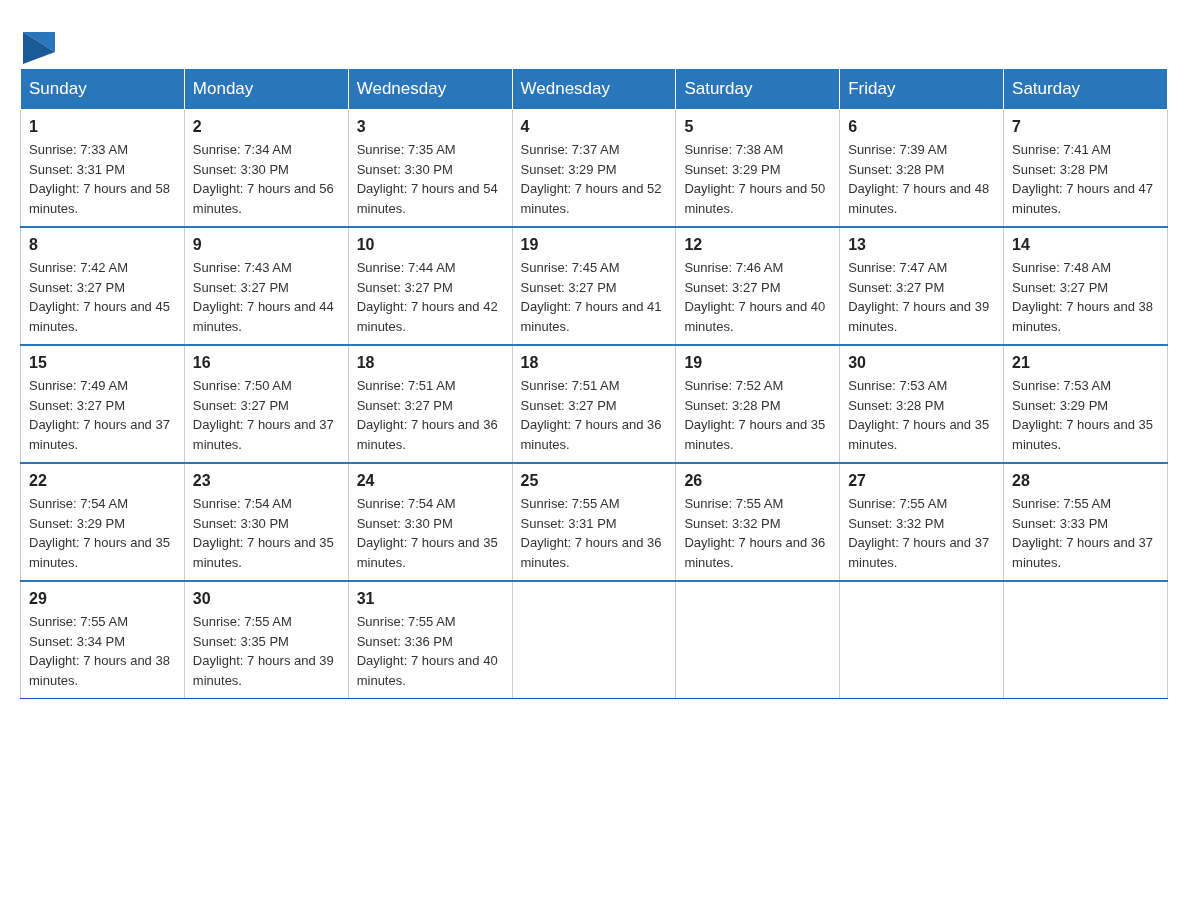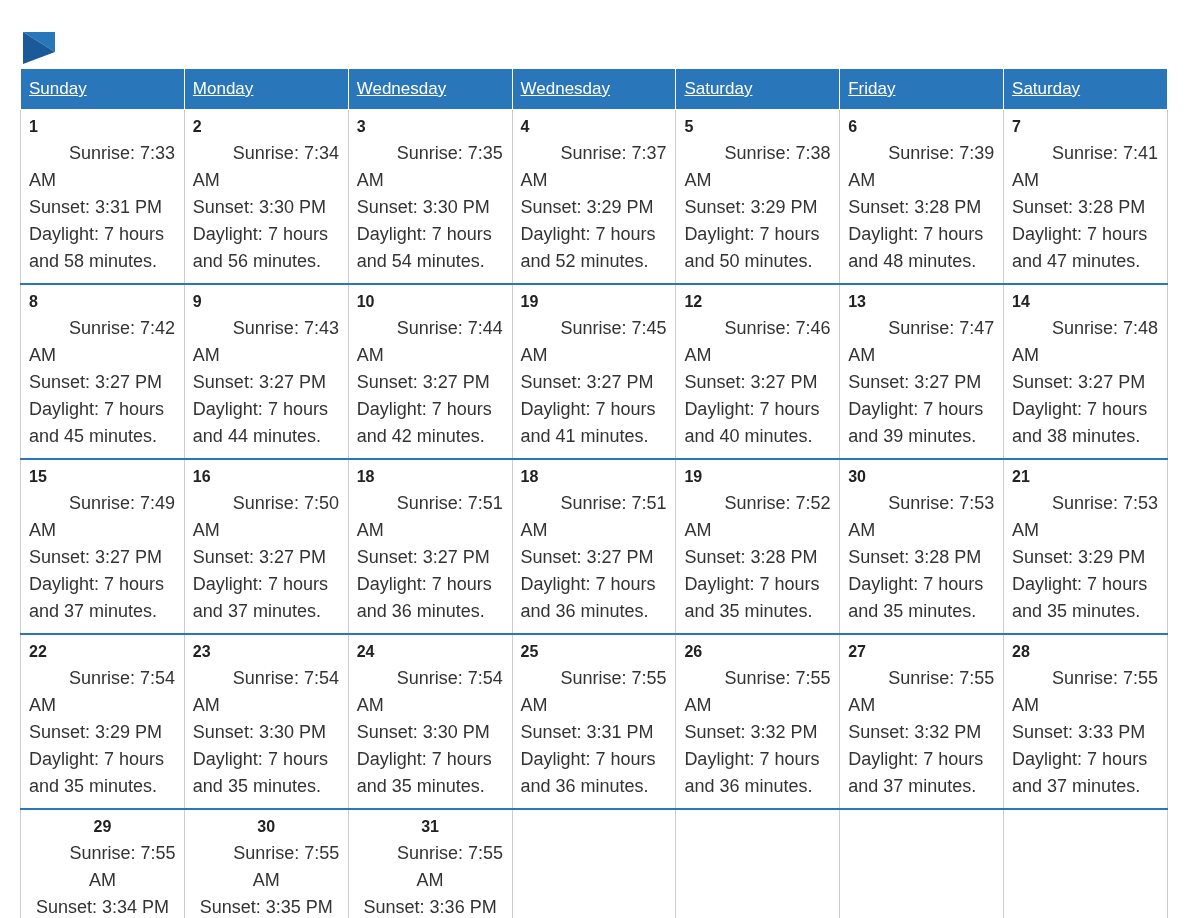--- a/index.html
+++ b/index.html
@@ -49,47 +49,44 @@
       margin-top: 5px;
     }
     .calendar th {
       background-color: #2a76bb;
       color: #fff;
       padding: 10px 8px;
       text-align: left;
       font-size: 17px;
       font-weight: normal;
       border: 1px solid #fff;
-      text-decoration: underline;
     }
     .calendar td {
       vertical-align: top;
       padding: 8px;
       border: 1px solid #ccc;
       border-bottom: 2px solid #2a76bb;
       font-size: 13px;
       color: #333;
       width: calc(100% / 7);
     }
     .calendar tr:last-child td {
-      border-bottom: 6px solid #1d4ed8;
-      text-align: center;
+      border-bottom: 1px solid #1d4ed8;
     }
     .day-number {
       font-size: 16px;
       font-weight: bold;
       color: #222;
       display: block;
       margin-bottom: 4px;
     }
     .day-info {
-      font-size: 18px;
+      font-size: 13px;
       color: #333;
       line-height: 1.5;
-      margin-left: 40px;
     }
     .empty-cell {
       background: #fff;
     }
   </style>
 </head>
 <body>
 
 <div class="header">
   <div class="logo">

